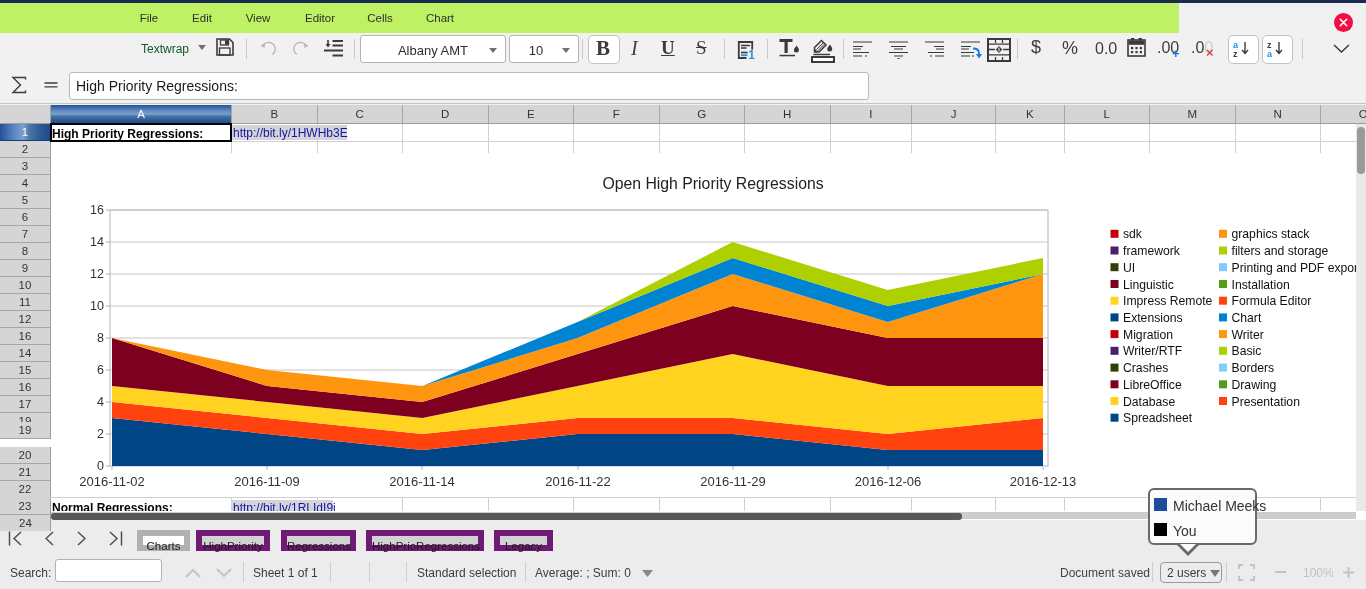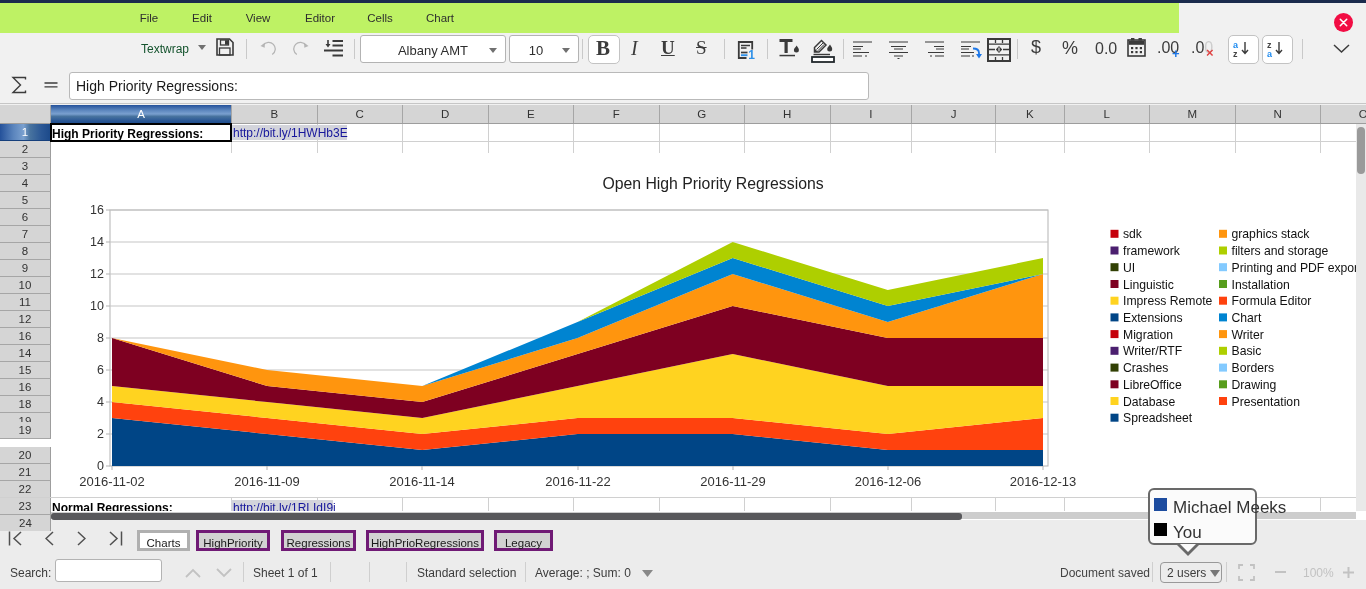--- a/index.html
+++ b/index.html
@@ -33,31 +33,31 @@
 #a1text { position:absolute; left:52px; top:22px; font-size:12px; font-weight:bold; color:#000; white-space:nowrap; }
 .linkhl { position:absolute; background:#d3d4db; height:15px; }
 .linktext { font-size:12px; color:#16169b; white-space:nowrap; position:absolute; }
 
 #hscroll { position:absolute; left:51px; top:512px; width:1305px; height:7px; background:#cdcdcd; }
 #hthumb { position:absolute; left:51px; top:513px; width:911px; height:7px; background:#58585b; border-radius:3px; }
 #vscroll { position:absolute; left:1356px; top:124px; width:10px; height:387px; background:#e9e9e9; }
 #vthumb { position:absolute; left:1357px; top:127px; width:8px; height:47px; background:#9a9a9a; border-radius:4px; }
 
 #bottombar { position:absolute; left:0; top:520px; width:1366px; height:69px; background:#ececec; }
-.tab { position:absolute; top:530px; height:21px; background:#d2d2d2; border:3px solid #701a75; font-size:11.5px; color:#1a1a1a; text-align:center; line-height:20px; }
+.tab { position:absolute; top:530px; height:21px; background:#d2d2d2; border:6px solid #701a75; font-size:11.5px; color:#1a1a1a; text-align:center; line-height:20px; }
 .tab.active { background:#fff; border-color:#b0b0b0; }
 .sbtext { position:absolute; font-size:12px; color:#3c3c3c; top:566px; }
 .sbsep { position:absolute; top:562px; width:1px; height:20px; background:#cfcfcf; }
 #searchbox { position:absolute; left:55px; top:559px; width:107px; height:23px; background:#fff; border:1px solid #b3b3b3; border-radius:3px; }
 
 #userpopup { position:absolute; left:1148px; top:488px; width:109px; height:57px; background:#fbfbfb; border:2px solid #696969; border-radius:6px; }
 #popuptip { position:absolute; left:1177px; top:545px; width:0; height:0; border-left:11px solid transparent; border-right:11px solid transparent; border-top:11px solid #696969; }
 #popuptipin { position:absolute; left:1180px; top:544px; width:0; height:0; border-left:8px solid transparent; border-right:8px solid transparent; border-top:8px solid #fbfbfb; }
 .usq { position:absolute; width:13px; height:13px; }
-.uname { position:absolute; font-size:17px; color:#333; white-space:nowrap; }
+.uname { position:absolute; font-size:14px; color:#333; white-space:nowrap; }
 #usersbtn { position:absolute; left:1160px; top:562px; width:62px; height:21px; border:1px solid #999; border-radius:4px; background:#ececec; }
 .grayic { color:#bdbdbd; }
 </style></head>
 <body>
 <div id="topline"></div>
 <div id="menubar">
  <span class="mi" style="left:149px;">File</span>
  <span class="mi" style="left:202px;text-align:right;">Edit</span>
  <span class="mi" style="left:258px;">View</span>
  <span class="mi" style="left:320px;">Editor</span>
@@ -241,21 +241,21 @@
 <div class="rh" style="top:121px;">7</div>
 <div class="rh" style="top:138px;">8</div>
 <div class="rh" style="top:155px;">9</div>
 <div class="rh" style="top:172px;">10</div>
 <div class="rh" style="top:189px;">11</div>
 <div class="rh" style="top:206px;">12</div>
 <div class="rh" style="top:223px;">16</div>
 <div class="rh" style="top:240px;">14</div>
 <div class="rh" style="top:257px;">15</div>
 <div class="rh" style="top:274px;">16</div>
-<div class="rh" style="top:291px;">18</div>
+<div class="rh" style="top:291px;">17</div>
 <div class="rh" style="top:308px;">19</div>
 <div class="rh" style="top:317px;">19</div>
 <div class="rh" style="top:342px;">20</div>
 <div class="rh" style="top:359px;">21</div>
 <div class="rh" style="top:376px;">22</div>
 <div class="rh" style="top:393px;">23</div>
 <div class="rh" style="top:410px;">24</div>
 
  <div class="hgl" style="top:36px;"></div>
  <div class="hgl" style="top:53px;"></div>

